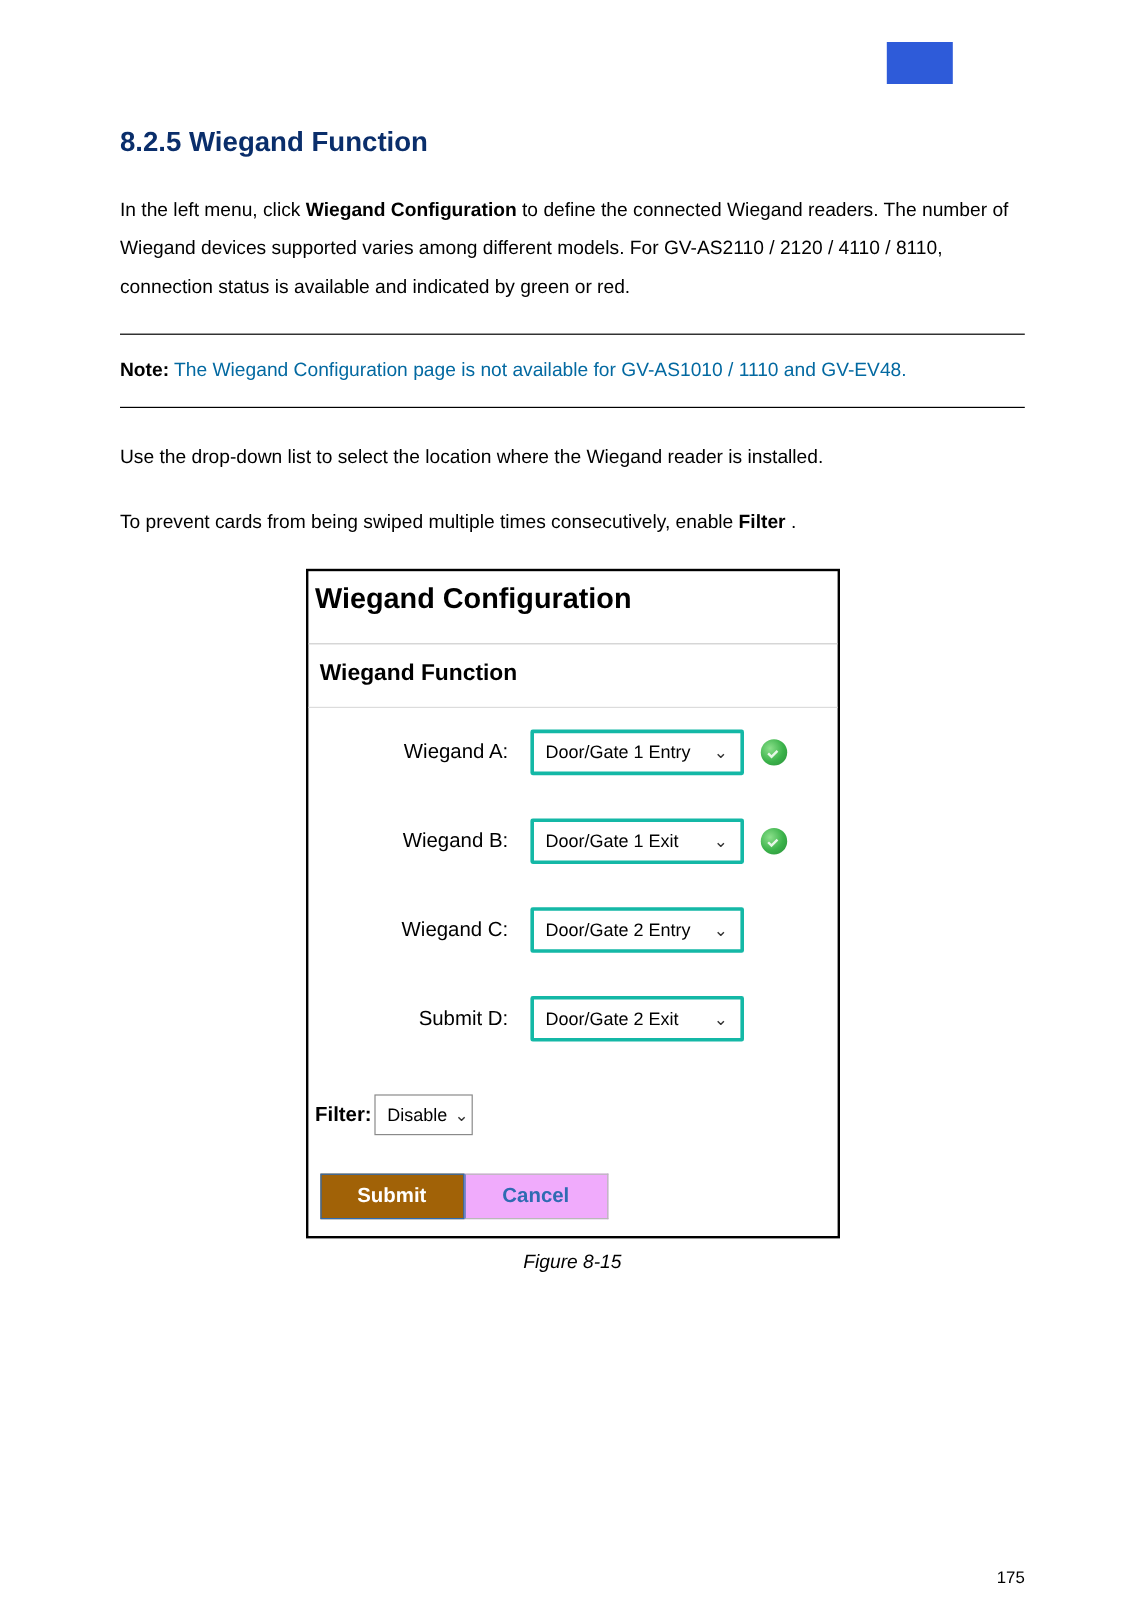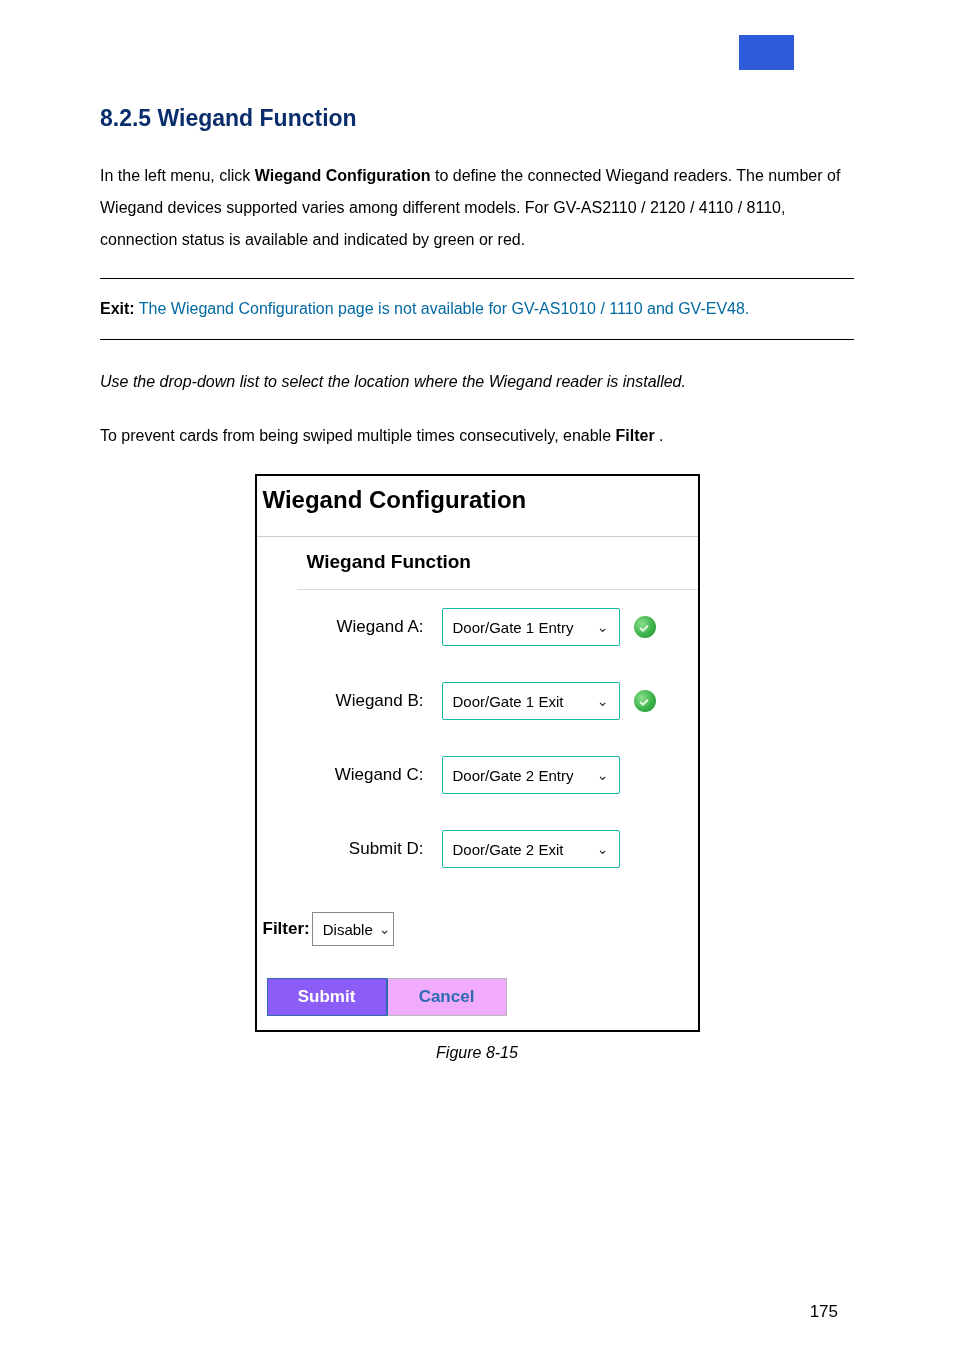--- a/index.html
+++ b/index.html
@@ -69,39 +69,38 @@
     font-size: 24px;
     font-weight: bold;
     padding: 10px 8px 22px 6px;
     border-bottom: 1px solid #ccc;
   }
   .wf-title {
     font-size: 19px;
     font-weight: bold;
     padding: 14px 8px 16px 10px;
     border-bottom: 1px solid #dcdcdc;
-    margin-left: 40px;
   }
   .wrow {
     display: flex;
     align-items: center;
     padding: 18px 8px 18px 10px;
   }
   .wlabel {
     width: 175px;
     font-size: 17px;
     font-weight: normal;
     text-align: right;
     padding-right: 18px;
     box-sizing: border-box;
   }
   .wselect {
     width: 178px;
     height: 38px;
-    border: 1px solid #14b8a6;
+    border: 3px solid #14b8a6;
     border-radius: 2px;
     display: flex;
     align-items: center;
     justify-content: space-between;
     padding: 0 10px;
     font-size: 15px;
     box-sizing: border-box;
   }
   .chev {
     font-size: 14px;
@@ -157,69 +156,69 @@
     display: flex;
     align-items: center;
     justify-content: center;
     font-size: 17px;
     font-weight: bold;
     box-sizing: border-box;
     cursor: pointer;
   }
   .btn-submit {
     width: 120px;
-    background: #8b5cf6;
+    background: #a16207;
     border: 1px solid #2f6bb2;
     color: #fff;
   }
   .btn-cancel {
     width: 120px;
     background: #f0abfc;
     border: 1px solid #b8b8b8;
     border-left: 1px solid #2f6bb2;
     color: #2f6bb2;
   }
   .fig-label {
     text-align: center;
     font-style: italic;
     font-size: 16px;
     margin-top: 12px;
     color: #000;
   }
   .page-num {
     position: absolute;
     bottom: 28px;
-    right: 116px;
-    font-size: 17px;
+    right: 100px;
+    font-size: 14px;
   }
 </style>
 </head>
 <body>
 
 <div class="top-mark"></div>
 <div class="chapter-num">8</div>
 
 <div class="page">
 
   <div class="heading">8.2.5 Wiegand Function</div>
 
   <div class="para">
     <span>In the left menu, click </span>
     <span class="bold-inline">Wiegand Configuration</span>
     <span> to define the connected Wiegand readers. The number of Wiegand devices supported varies among different models. For GV-AS2110 / 2120 / 4110 / 8110, connection status is available and indicated by green or red.</span>
   </div>
 
   <hr class="hr">
   <div class="note-block">
-    <span class="note-label">Exit:</span>
+    <span class="note-label">Note:</span>
     <span class="note-red"> The Wiegand Configuration page is not available for GV-AS1010 / 1110 and GV-EV48.</span>
   </div>
   <hr class="hr">
 
-  <div class="para" style="margin-top:26px;font-style:italic;">Use the drop-down list to select the location where the Wiegand reader is installed.</div>
+  <div class="para" style="margin-top:26px;">Use the drop-down list to select the location where the Wiegand reader is installed.</div>
 
   <div class="para">
     <span>To prevent cards from being swiped multiple times consecutively, enable </span>
     <span class="bold-inline">Filter</span>
     <span>.</span>
   </div>
 
   <div class="config-wrap">
     <div class="config-box">
       <div class="config-title">Wiegand Configuration</div>

